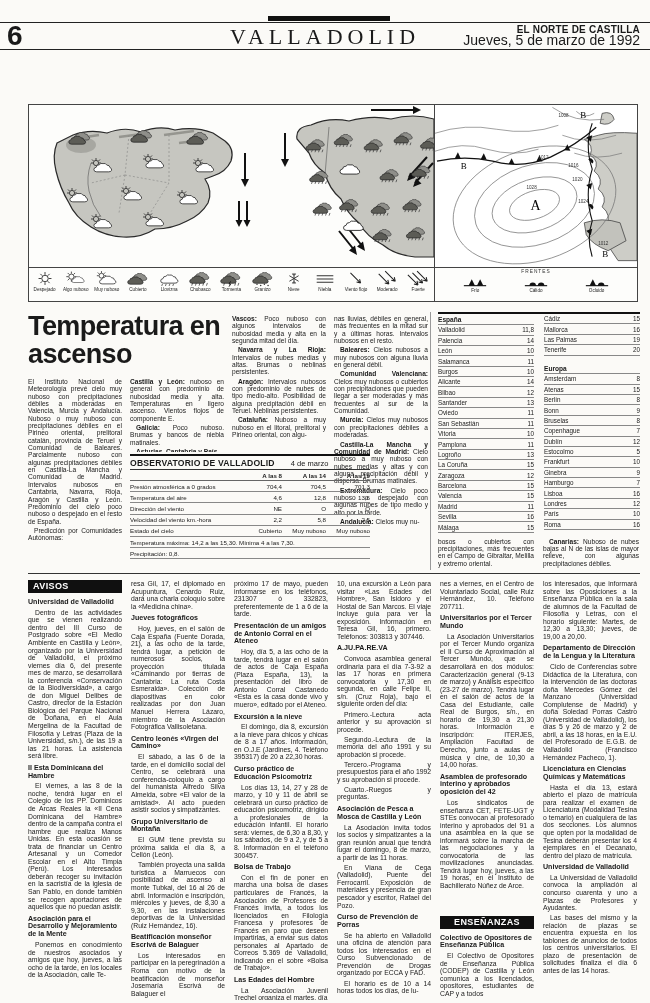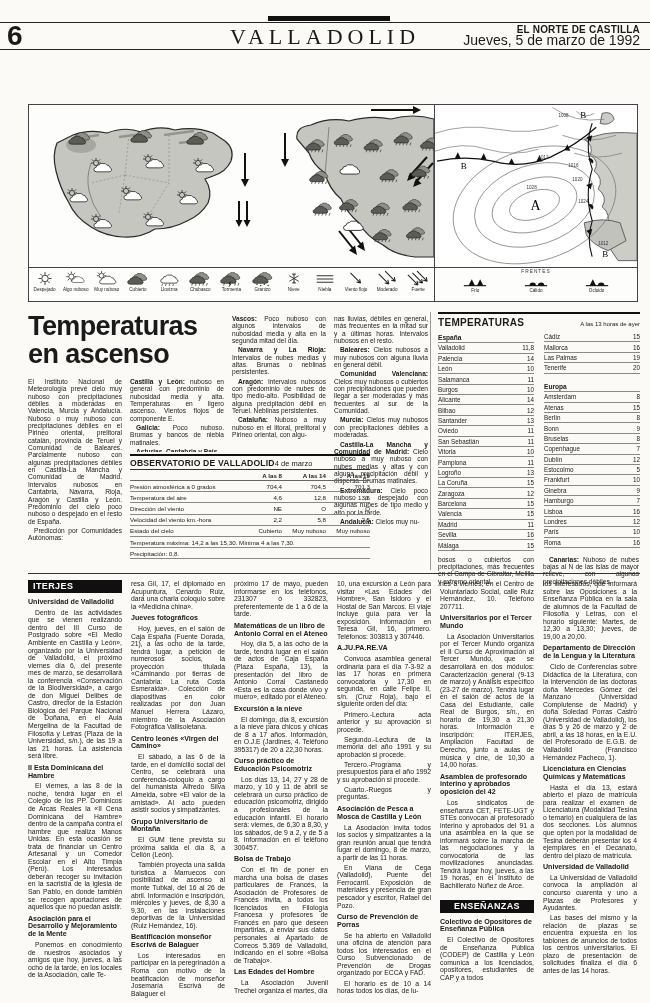--- a/index.html
+++ b/index.html
@@ -45,21 +45,21 @@
   .acol .apara:first-child{text-indent:0;}
   .apara b{font-weight:bold;}
   #acol1{left:0;top:66px;height:190px;}
   #acol2{left:102px;top:66px;height:74px;}
   #acol3{left:204px;top:3px;height:137px;}
   #acol4{left:306px;top:3px;height:253px;}
   
   .obs{position:absolute;left:102px;top:142px;width:240px;border-top:2px solid #111;font-size:6.2px;}
   .obs-head{display:flex;align-items:baseline;padding:2px 0 1px 0;border-bottom:1px solid #333;}
   .obs-title{font-size:8.6px;font-weight:bold;letter-spacing:.2px;text-align:center;}
-  .obs-date{font-size:7.5px;margin-left:0;}
+  .obs-date{font-size:7.5px;margin-left:16px;}
   .obs-cols{display:flex;border-bottom:.7px solid #666;padding:1.5px 0;font-weight:bold;}
   .obs-cols span:first-child{flex:1;}
   .obs-cols span{width:44px;text-align:right;}
   .obs-row{display:flex;border-bottom:.7px solid #888;padding:1.6px 0;}
   .obs-label{flex:1;}
   .obs-val{width:44px;text-align:right;}
   .obs-foot{border-bottom:.7px solid #888;padding:1.6px 0;}
   
   .temps-wrap{position:absolute;left:402px;top:0;width:210px;height:258px;border-left:1px solid #999;
               padding-left:7px;box-sizing:border-box;}
@@ -75,21 +75,21 @@
          border-bottom:.7px solid #888;}
   .cont-row{display:flex;gap:9px;margin-top:5px;}
   .cont-col{width:96px;overflow:hidden;height:52px;}
   
   .rule-mid{position:absolute;left:28px;top:573px;width:612px;border-top:1px solid #333;}
   .notices{position:absolute;left:28px;top:580px;width:612px;height:420px;display:flex;gap:9px;
            overflow:hidden;}
   .n-col{width:94px;overflow:hidden;}
   .sec-bar{background:#101010;color:#fff;font-weight:bold;font-size:9px;line-height:13px;
            height:13px;padding-left:5px;margin-bottom:6px;letter-spacing:.4px;}
-  .sec-bar.ctr{text-align:center;padding-left:0;margin-top:10px;}
+  .sec-bar.ctr{text-align:center;padding-left:0;margin-top:26px;}
   .n-head{margin:5px 0 2px 0;font-size:7.1px;line-height:7.8px;font-weight:bold;}
   .n-para{margin:0 0 2.5px 0;font-size:6.8px;line-height:7.55px;text-align:justify;text-indent:7px;}
   .n-col > .n-para:first-child{text-indent:0;}
   svg text{font-family:"Liberation Sans",sans-serif;}
   .syn-letter{font-family:"Liberation Serif",serif;}
 </style>
 </head>
 <body>
 
 <svg width="0" height="0" style="position:absolute" aria-hidden="true">
@@ -406,21 +406,21 @@
                 <use href="#sym-front-ocluido"></use>
               </svg>
               <div class="lg-lb">Ocluido</div>
             </div>
           </div>
       </div>
     </div>
   </div>
 
   <div class="article">
-    <h1 class="headline" style="margin:0;">Temperaturas en ascenso</h1>
+    <h1 class="headline" style="margin:0;">Temperatura en ascenso</h1>
     <div class="acol" id="acol1">
         <p class="apara">El Instituto Nacional de Meteorología prevé cielo muy nuboso con precipitaciones débiles a moderadas en Valencia, Murcia y Andalucía. Nuboso o muy nuboso con precipitaciones débiles en el Pirineo oriental, prelitoral catalán, provincia de Teruel y Comunidad de Baleares. Parcialmente nuboso con algunas precipitaciones débiles en Castilla-La Mancha y Comunidad de Madrid. Intervalos nubosos en Cantabria, Navarra, Rioja, Aragón y Castilla y León. Predominio del cielo poco nuboso o despejado en el resto de España.</p>
         <p class="apara">Predicción por Comunidades Autónomas:</p>
       </div>
     <div class="acol" id="acol2">
         <p class="apara"><b>Castilla y León: </b>nuboso en general con predominio de nubosidad media y alta. Temperaturas en ligero ascenso. Vientos flojos de componente E.</p>
         <p class="apara"><b>Galicia: </b>Poco nuboso. Brumas y bancos de niebla matinales.</p>
         <p class="apara"><b>Asturias, Cantabria y País </b></p>
       </div>
     <div class="acol" id="acol3">
@@ -481,24 +481,20 @@
             <span class="obs-val">Muy nuboso</span>
             <span class="obs-val">Muy nuboso</span>
           </div>
         </div>
       <div class="obs-foot">Temperatura máxima: 14,2 a las 15,30. Mínima 4 a las 7,30.</div>
       <div class="obs-foot">Precipitación: 0,8.</div>
     </div>
 
     <div class="temps-wrap">
       <div class="temps">
-        <div class="tp-head">
-          <span class="tp-title">TEMPERATURAS</span>
-          <span class="tp-note">A las 13 horas de ayer</span>
-        </div>
         <div class="tp-body">
           <div class="tp-list">
               <div class="t-group">España</div>
               <div class="t-row">
                 <span class="t-city">Valladolid</span>
                 <span class="t-val">11,8</span>
               </div>
               <div class="t-row">
                 <span class="t-city">Palencia</span>
                 <span class="t-val">14</span>
@@ -665,21 +661,21 @@
         <div class="cont-col acol-cont" style="">
             <p class="apara"><b>Canarias: </b>Nuboso de nubes bajas al N de las islas de mayor relieve, con algunas precipitaciones débiles.</p>
           </div>
       </div>
     </div>
   </div>
 
   <div class="rule-mid"></div>
   <div class="notices">
     <div class="n-col">
-        <div class="sec-bar">ITERJES</div>
+        <div class="sec-bar">AVISOS</div>
         <h4 class="n-head">Universidad de Valladolid</h4>
         <p class="n-para">Dentro de las actividades que se vienen realizando dentro del III Curso de Postgrado sobre «El Medio Ambiente en Castilla y León», organizado por la Universidad de Valladolid, el próximo viernes día 6, del presente mes de marzo, se desarrollará la conferencia «Conservación de la Biodiversidad», a cargo de don Miguel Delibes de Castro, director de la Estación Biológica del Parque Nacional de Doñana, en el Aula Mergelina de la Facultad de Filosofía y Letras (Plaza de la Universidad, s/n.), de las 19 a las 21 horas. La asistencia será libre.</p>
         <h4 class="n-head">II Esta Dominicana del Hambre</h4>
         <p class="n-para">El viernes, a las 8 de la noche, tendrá lugar en el Colegio de los PP. Dominicos de Arcas Reales la «II Cena Dominicana del Hambre» dentro de la campaña contra el hambre que realiza Manos Unidas. En esta ocasión se trata de financiar un Centro Artesanal y un Comedor Escolar en el Alto Timpia (Perú). Los interesados deberán recoger su invitación en la sacristía de la iglesia de San Pablo, en donde también se recogen aportaciones de aquellos que no puedan asistir.</p>
         <h4 class="n-head">Asociación para el Desarrollo y Mejoramiento de la Mente</h4>
         <p class="n-para">Ponemos en conocimiento de nuestros asociados y amigos que hoy, jueves, a las ocho de la tarde, en los locales de la Asociación, calle Te-</p>
       </div>
     <div class="n-col">
         <p class="n-para">resa Gil, 17, el diplomado en Acupuntura, Cenardo Ruiz, dará una charla coloquio sobre la «Medicina china».</p>
         <h4 class="n-head">Jueves fotográficos</h4>
@@ -687,21 +683,21 @@
         <h4 class="n-head">Centro leonés «Virgen del Camino»</h4>
         <p class="n-para">El sábado, a las 6 de la tarde, en el domicilio social del Centro, se celebrará una conferencia-coloquio a cargo del humanista Alfredo Silva Almeida, sobre «El valor de la amistad». Al acto pueden asistir socios y simpatizantes.</p>
         <h4 class="n-head">Grupo Universitario de Montaña</h4>
         <p class="n-para">El GUM tiene prevista su próxima salida el día 8, a Cellón (León).</p>
         <p class="n-para">También proyecta una salida turística a Marruecos con posibilidad de ascenso al monte Tubkal, del 16 al 26 de abril. Información e inscripción, miércoles y jueves, de 8,30 a 9,30, en las instalaciones deportivas de la Universidad (Ruiz Hernández, 16).</p>
         <h4 class="n-head">Beatificación monseñor Escrivá de Balaguer</h4>
         <p class="n-para">Los interesados en participar en la peregrinación a Roma con motivo de la beatificación de monseñor Josemaría Escrivá de Balaguer el</p>
       </div>
     <div class="n-col">
         <p class="n-para">próximo 17 de mayo, pueden informarse en los teléfonos, 231307 ó 332823, preferentemente de 1 a 6 de la tarde.</p>
-        <h4 class="n-head">Matemáticas de un libro de Antonio Corral en el Ateneo</h4>
+        <h4 class="n-head">Presentación de un amigos de Antonio Corral en el Ateneo</h4>
         <p class="n-para">Hoy, día 5, a las ocho de la tarde, tendrá lugar en el salón de actos de Caja España (Plaza España, 13), la presentación del libro de Antonio Corral Castanedo «Esta es la casa donde vivo y muero», editado por el Ateneo.</p>
         <h4 class="n-head">Excursión a la nieve</h4>
         <p class="n-para">El domingo, día 8, excursión a la nieve para chicos y chicas de 8 a 17 años. Información, en O.J.E (Jardines, 4. Teléfono 395317) de 20 a 22,30 horas.</p>
         <h4 class="n-head">Curso práctico de Educación Psicomotriz</h4>
         <p class="n-para">Los días 13, 14, 27 y 28 de marzo, y 10 y 11 de abril se celebrará un curso práctico de educación psicomotriz, dirigido a profesionales de la educación infantil. El horario será: viernes, de 6,30 a 8,30, y los sábados, de 9 a 2, y de 5 a 8. Información en el teléfono 300457.</p>
         <h4 class="n-head">Bolsa de Trabajo</h4>
         <p class="n-para">Con el fin de poner en marcha una bolsa de clases particulares de Francés, la Asociación de Profesores de Francés invita, a todos los licenciados en Filología Francesa y profesores de Francés en paro que deseen impartirlas, a enviar sus datos personales al Apartado de Correos 5.369 de Valladolid, indicando en el sobre «Bolsa de Trabajo».</p>
         <h4 class="n-head">Las Edades del Hombre</h4>
         <p class="n-para">La Asociación Juvenil Trechel organiza el martes, día</p>
       </div>

